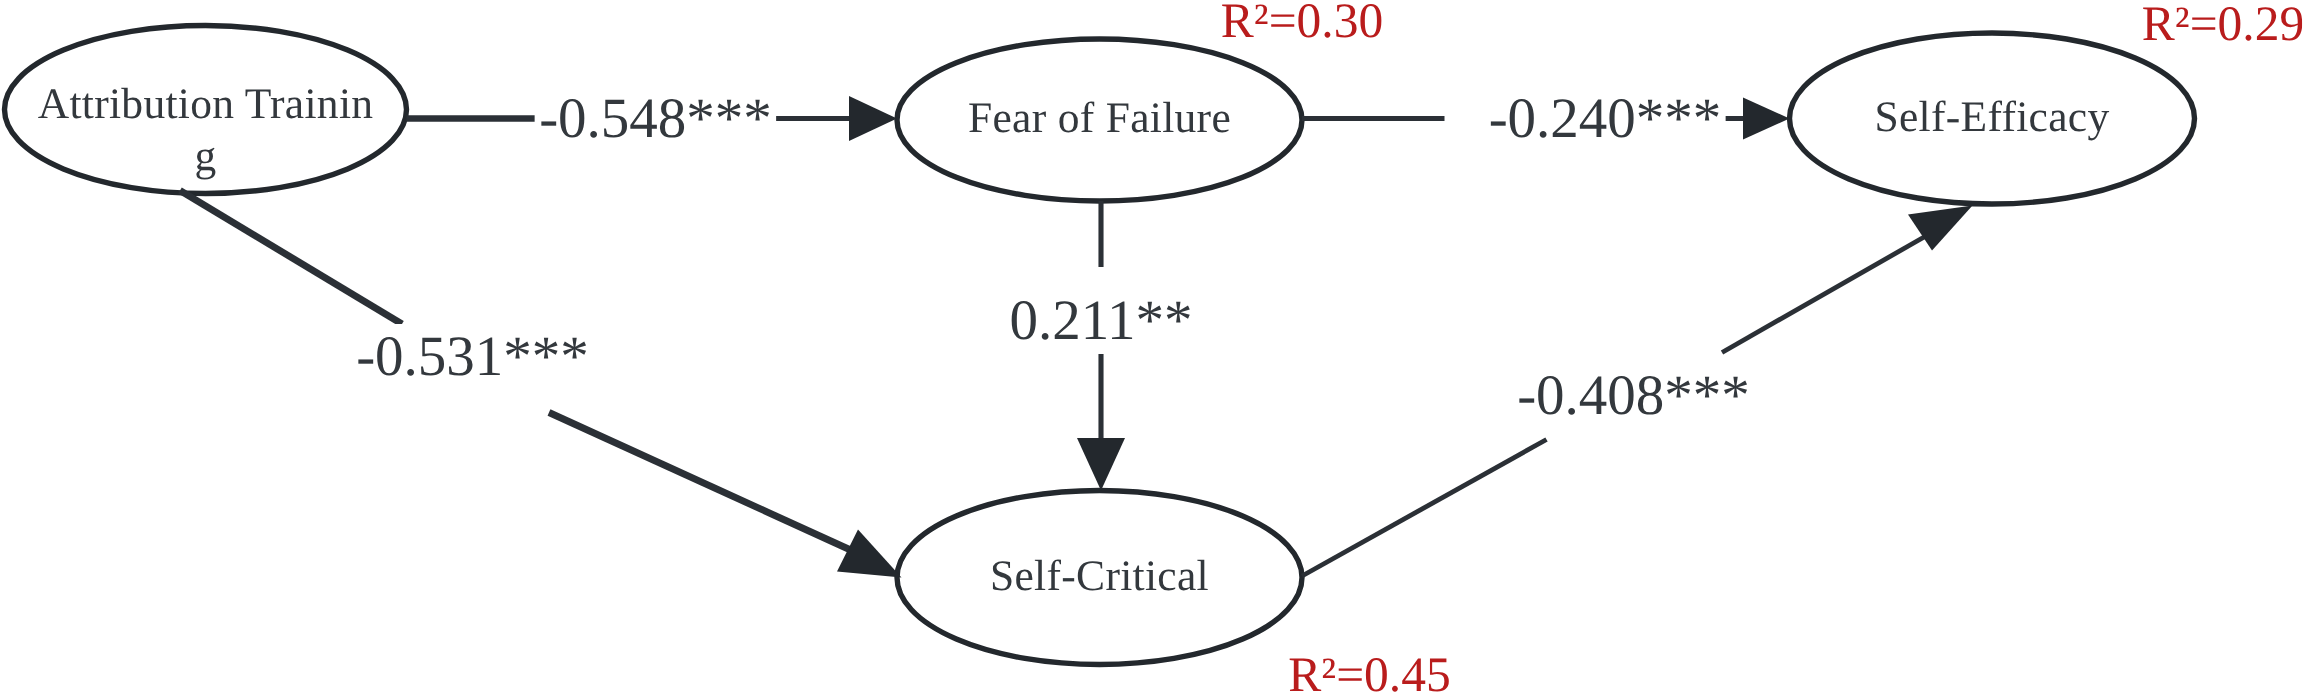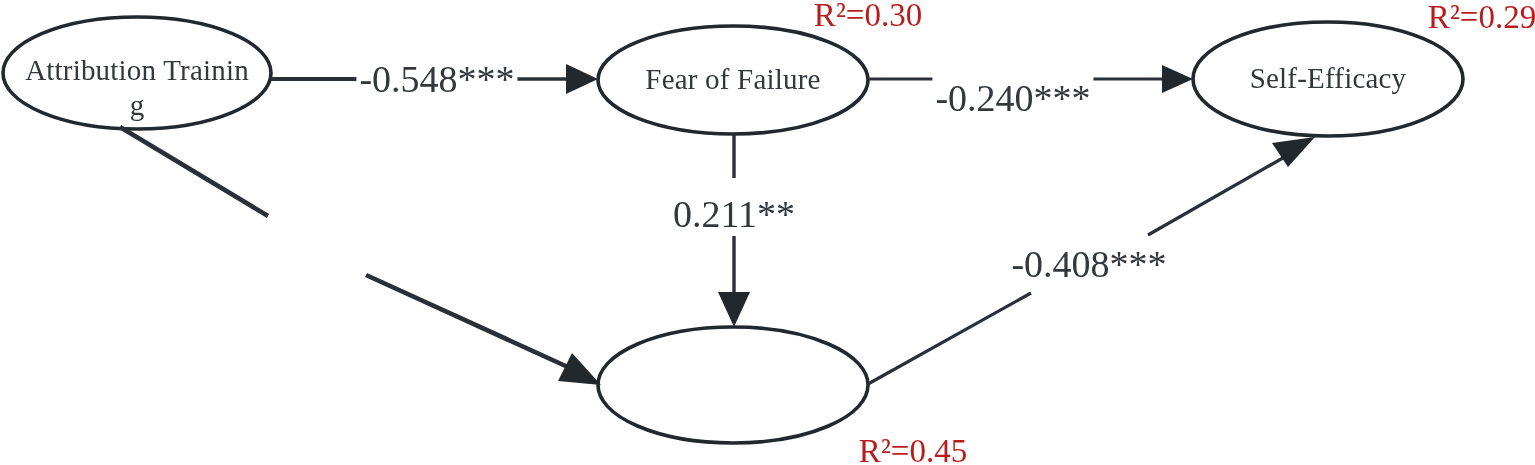--- a/index.html
+++ b/index.html
@@ -107,30 +107,32 @@
 
   <div class="text-layer">
 
     <div class="node-label" style="left:137px; top:73px; width:250px;margin-top:15px;">Attribution Trainin
 g</div>
 
     <div class="node-label" style="left:733px; top:80px; width:250px;">Fear of Failure</div>
 
     <div class="node-label" style="left:1328px; top:79px; width:250px;">Self-Efficacy</div>
 
+    <div class="node-label" style="left:733px; top:385px; width:250px;">Self-Critical</div>
 
     <div class="r2-label" style="left:868px; top:15px;">R²=0.30</div>
 
     <div class="r2-label" style="left:1482px; top:17px;">R²=0.29</div>
 
     <div class="r2-label" style="left:913px; top:451px;">R²=0.45</div>
 
     <div class="coef-label" style="left:437px; top:79px;">-0.548***</div>
 
-    <div class="coef-label" style="left:1013px; top:79px;margin-top:19px;">-0.240***</div>
+    <div class="coef-label" style="left:1070px; top:79px;">-0.240***</div>
 
     <div class="coef-label" style="left:734px; top:214px;">0.211**</div>
 
+    <div class="coef-label" style="left:315px; top:238px;">-0.531***</div>
 
     <div class="coef-label" style="left:1089px; top:264px;">-0.408***</div>
 
   </div>
 </div>
 
 </body></html>

